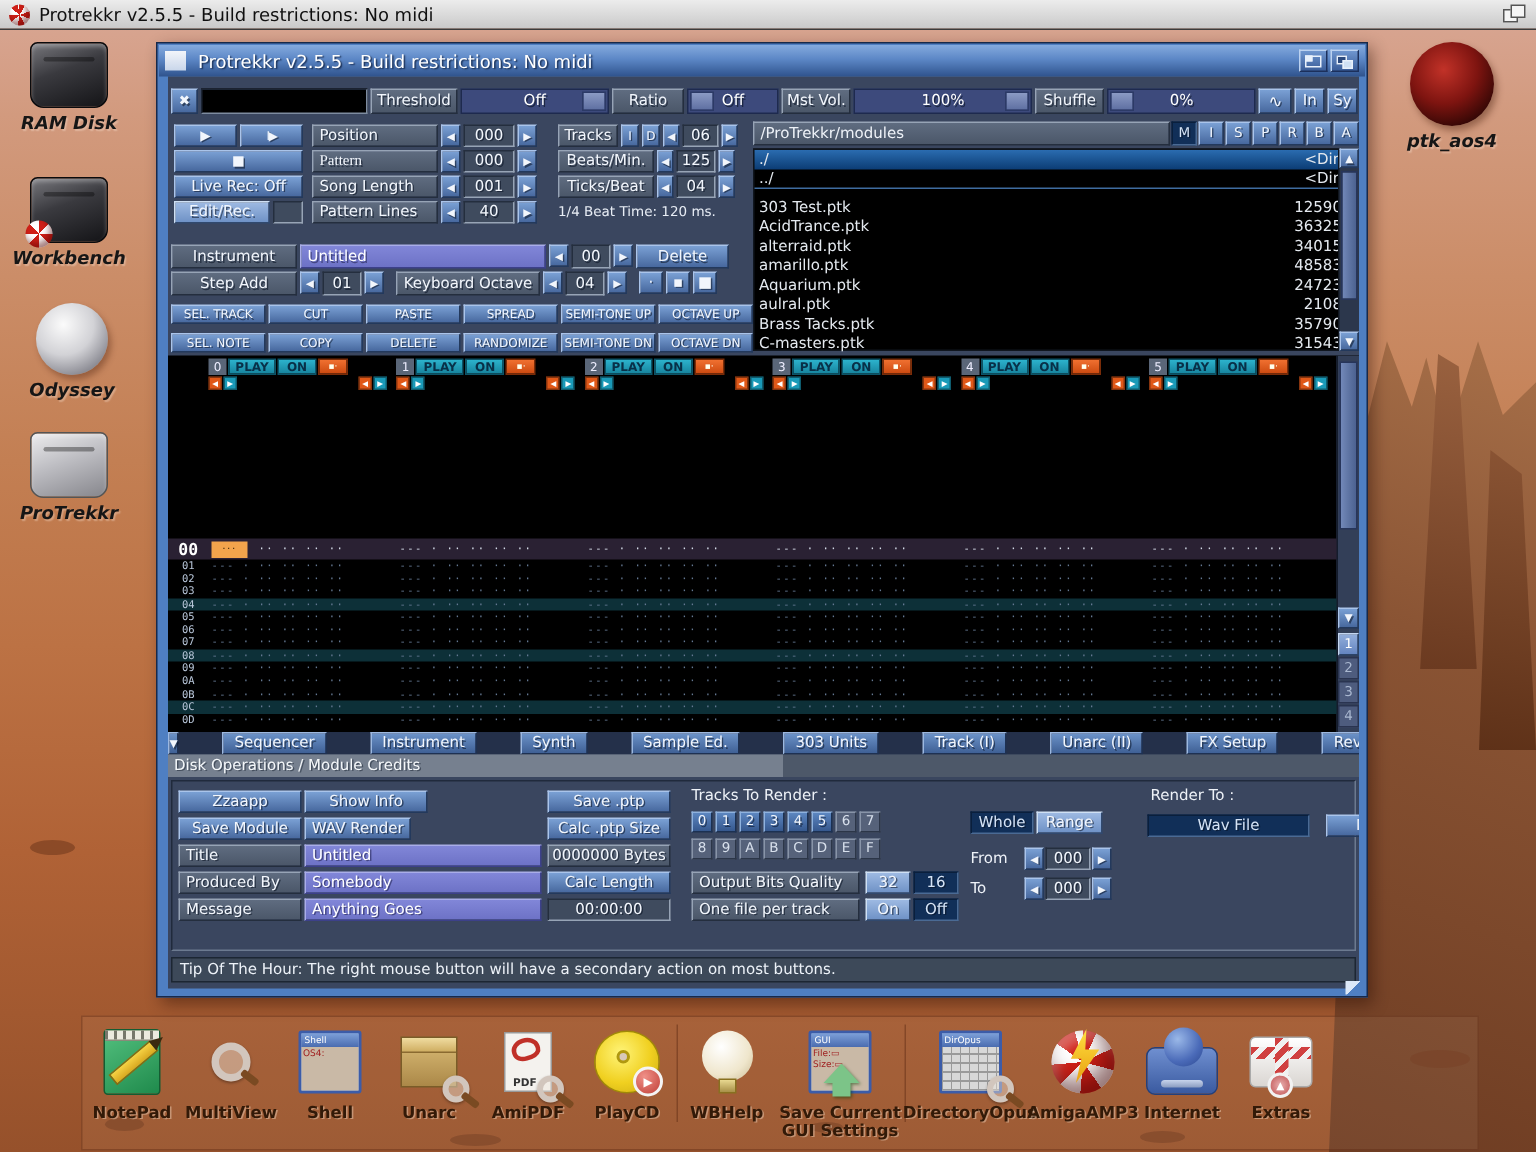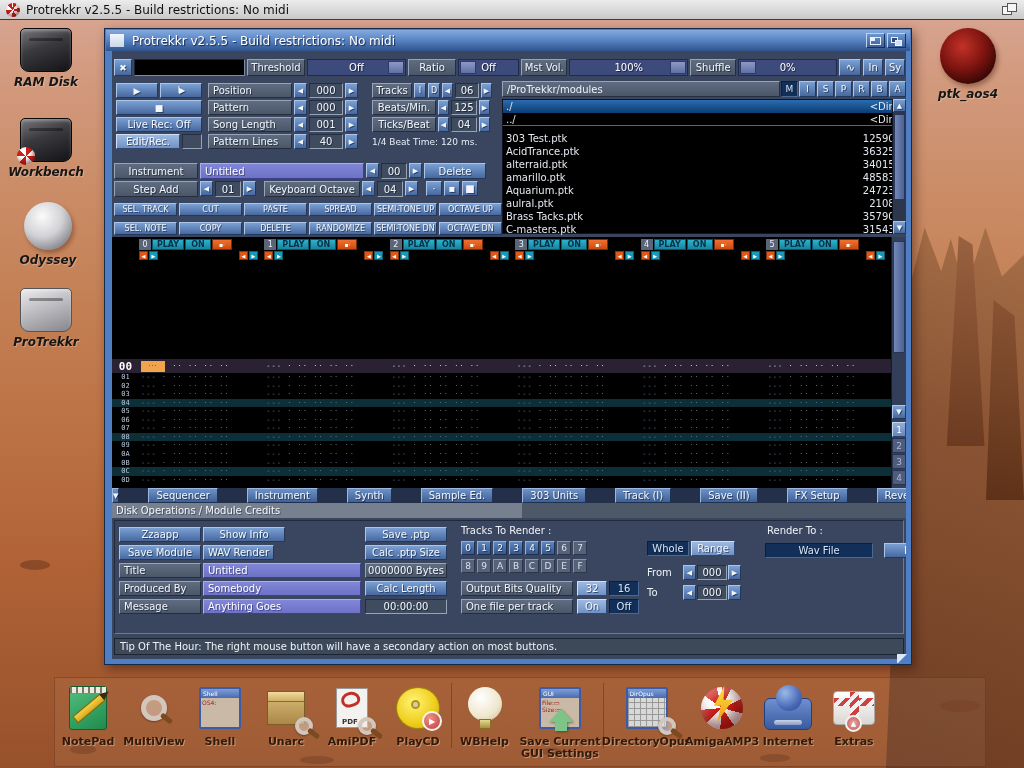--- a/index.html
+++ b/index.html
@@ -323,21 +323,21 @@
           </div>
         </div>
         <div class="posgrp" id="pos-rows">
             <div class="ctl-row">
               <span class="plate" style="width:84px;justify-content:flex-start;padding-left:4px;">Position</span>
               <span class="btn arr g-l"></span>
               <span class="val" style="width:34px;">000</span>
               <span class="btn arr g-r"></span>
             </div>
             <div class="ctl-row">
-              <span class="plate" style="width:84px;justify-content:flex-start;padding-left:4px;">Pattern</span>
+              <span class="plate" style="width:84px;justify-content:flex-start;padding-left:4px;font-family:Liberation Serif, serif;">Pattern</span>
               <span class="btn arr g-l"></span>
               <span class="val" style="width:34px;">000</span>
               <span class="btn arr g-r"></span>
             </div>
             <div class="ctl-row">
               <span class="plate" style="width:84px;justify-content:flex-start;padding-left:4px;">Song Length</span>
               <span class="btn arr g-l"></span>
               <span class="val" style="width:34px;">001</span>
               <span class="btn arr g-r"></span>
             </div>
@@ -699,21 +699,21 @@
         </div>
 
       <div class="tabbar" id="tab-bar">
         <span class="tab collapse g-dn"></span>
       <span class="tab">Sequencer</span>
           <span class="tab">Instrument</span>
           <span class="tab">Synth</span>
           <span class="tab">Sample Ed.</span>
           <span class="tab">303 Units</span>
           <span class="tab">Track (I)</span>
-          <span class="tab">Save (II)</span>
+          <span class="tab">Unarc (II)</span>
           <span class="tab">FX Setup</span>
           <span class="tab">Reverb</span>
           <span class="tab active">Disk IO</span>
           <span class="tab">UI Setup</span>
           <span class="tab">Midi Setup</span>
           <span class="tab-fill"></span>
         </div>
       <div class="sect-head">
         <span class="lt">Disk Operations / Module Credits</span>
       </div>

